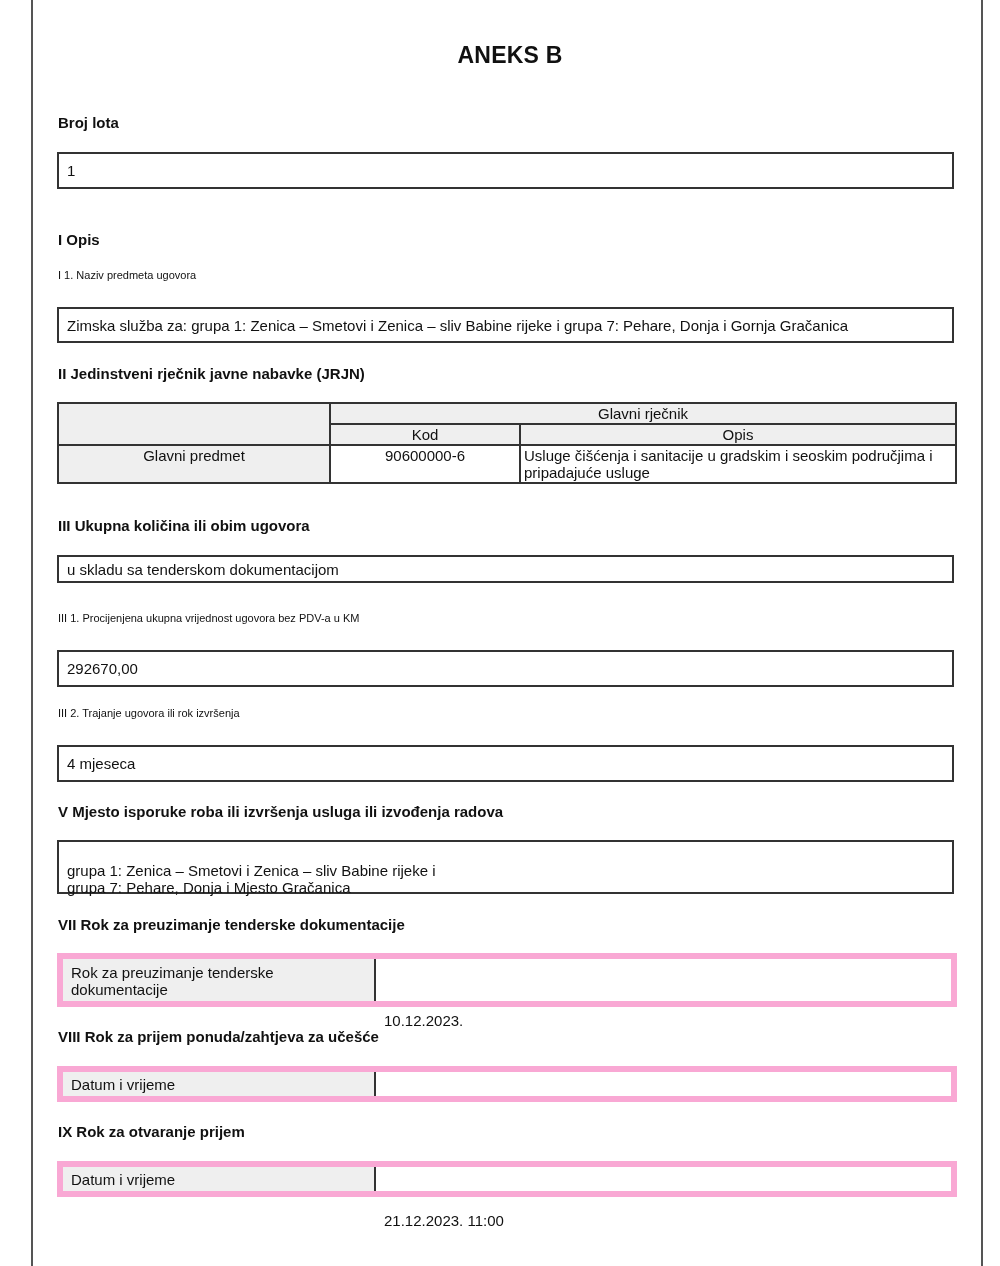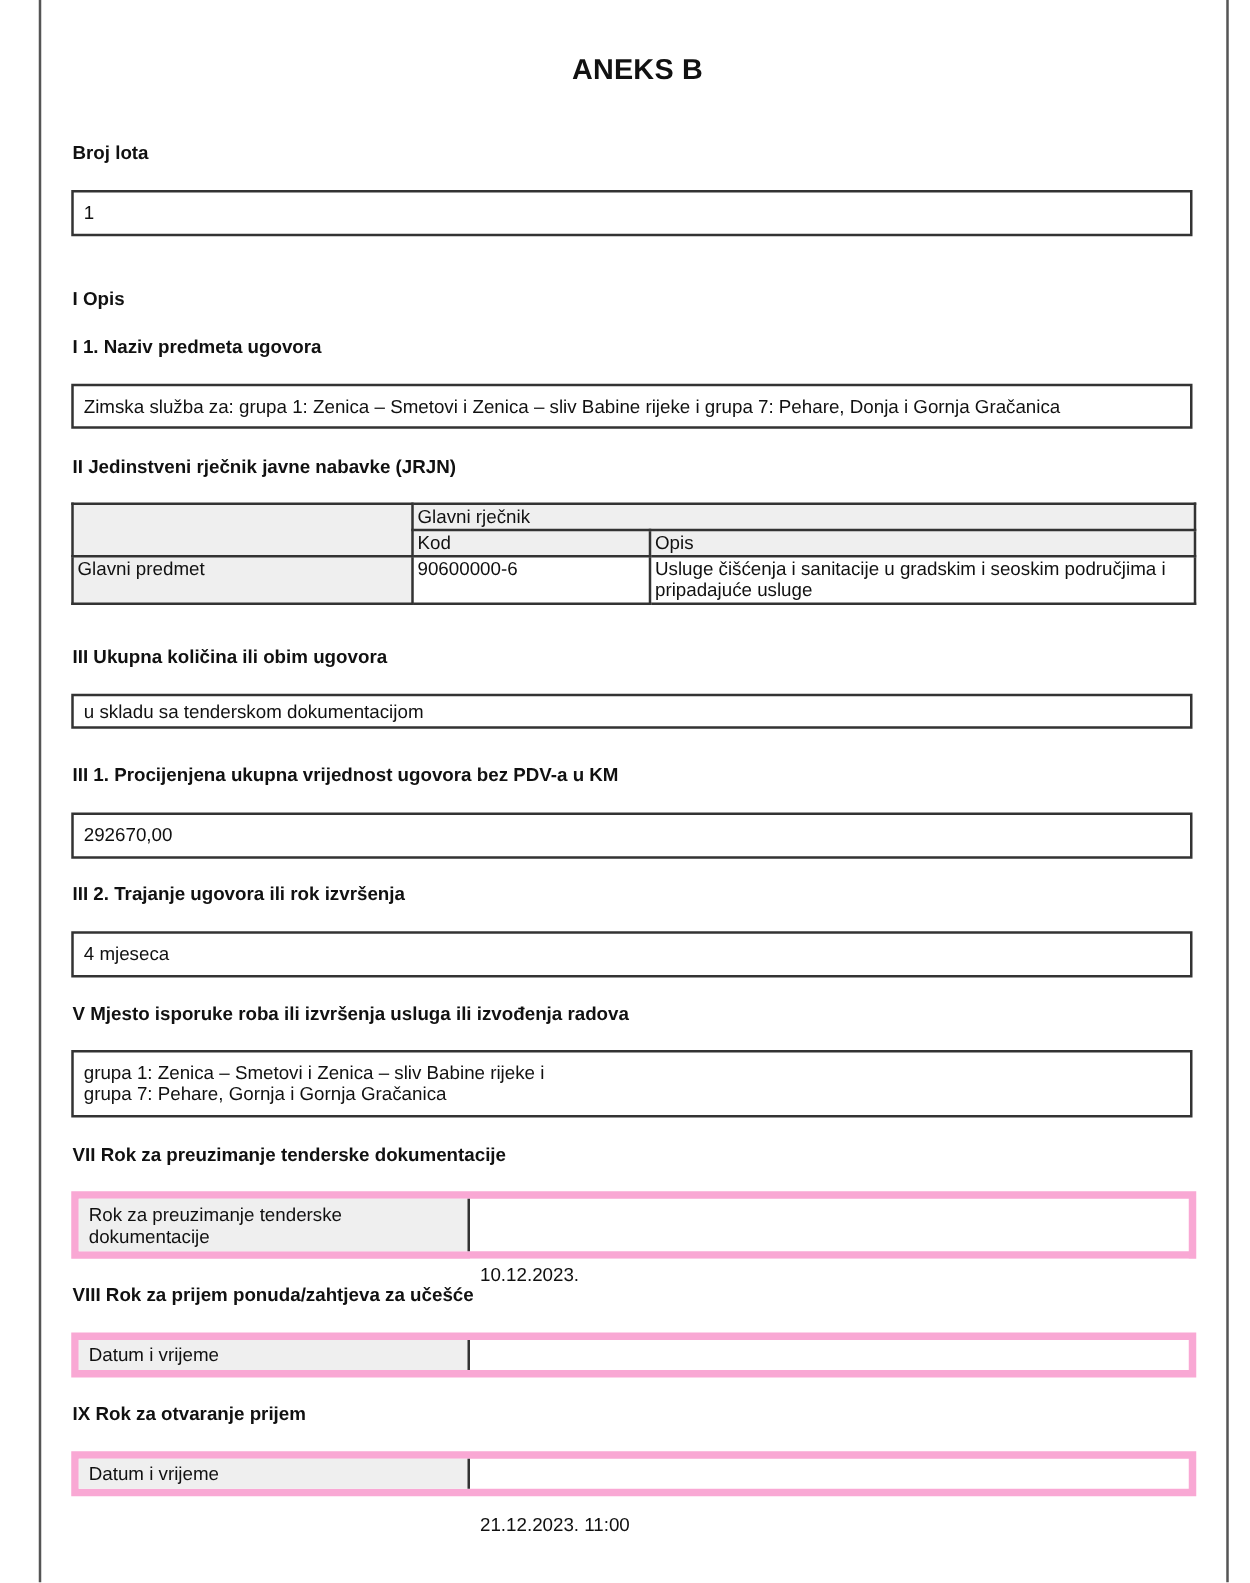--- a/index.html
+++ b/index.html
@@ -1,30 +1,30 @@
 <!DOCTYPE html>
 <html><head>
 <meta charset="utf-8">
 <style>
   html, body { margin: 0; padding: 0; background: #ffffff; }
   body { width: 1000px; height: 1266px; position: relative; overflow: hidden; font-family: "Liberation Sans", sans-serif; color: #111; }
   .page-border-left { position: absolute; left: 31px; top: 0; width: 2px; height: 1266px; background: #555; }
   .page-border-right { position: absolute; left: 981px; top: 0; width: 2px; height: 1266px; background: #555; }
   .title { position: absolute; left: 0; width: 1020px; top: 42px; text-align: center; font-size: 23px; font-weight: bold; letter-spacing: 0.2px; }
   .heading { position: absolute; left: 58px; font-size: 15px; font-weight: bold; }
-  .label { position: absolute; left: 58px; font-size: 15px; font-weight: bold; }
+  .label { position: absolute; left: 58px; font-size: 11px; font-weight: normal; }
   .box { position: absolute; left: 57px; width: 897px; border: 2px solid #333; box-sizing: border-box; font-size: 15px; padding: 0 8px; display: flex; align-items: center; background: #fff; }
-  .box.multi { align-items: flex-start; padding-top: 8px; line-height: 17px; }
+  .box.multi { align-items: flex-start; padding-top: 20px; line-height: 17px; }
   .kv { position: absolute; left: 57px; width: 900px; border: 6px solid #f9a8d4; box-sizing: border-box; display: flex; font-size: 15px; }
   .kv .k { width: 313px; background: #efefef; border-right: 2px solid #333; padding: 5px 8px; box-sizing: border-box; line-height: 17px; }
   .kv .v { flex: 1; padding: 5px 8px; box-sizing: border-box; line-height: 17px; background: #fff; margin-top: 48px; }
   table.jrjn { position: absolute; left: 57px; top: 402px; width: 900px; border-collapse: collapse; font-size: 15px; }
   table.jrjn td { border: 2px solid #333; padding: 1px 3px; line-height: 17px; }
   table.jrjn .gray { background: #efefef; }
-  table.jrjn .center { }
+  table.jrjn .center { text-align: center; }
 </style>
 </head>
 <body>
 
 <div class="page-border-left"></div>
 <div class="page-border-right"></div>
 
 <div class="title">ANEKS B</div>
 
 <div class="heading" style="top:114px;">Broj lota</div>
@@ -66,21 +66,21 @@
   <span>292670,00</span>
 </div>
 <div class="label" style="top:707px;">III 2. Trajanje ugovora ili rok izvršenja</div>
 <div class="box" style="top:745px;height:37px;">
   <span>4 mjeseca</span>
 </div>
 
 <div class="heading" style="top:803px;">V Mjesto isporuke roba ili izvršenja usluga ili izvođenja radova</div>
 <div class="box multi" style="top:840px;height:54px;flex-direction:column;">
   <div>grupa 1: Zenica – Smetovi i Zenica – sliv Babine rijeke i</div>
-  <div>grupa 7: Pehare, Gornja i Gornja Gračanica</div>
+  <div>grupa 7: Pehare, Donja i Mjesto Gračanica</div>
 </div>
 
 <div class="heading" style="top:916px;">VII Rok za preuzimanje tenderske dokumentacije</div>
 <div class="kv" style="top:953px;height:54px;">
   <div class="k">
     <div>Rok za preuzimanje tenderske</div>
     <div>dokumentacije</div>
   </div>
   <div class="v">10.12.2023.</div>
 </div>

